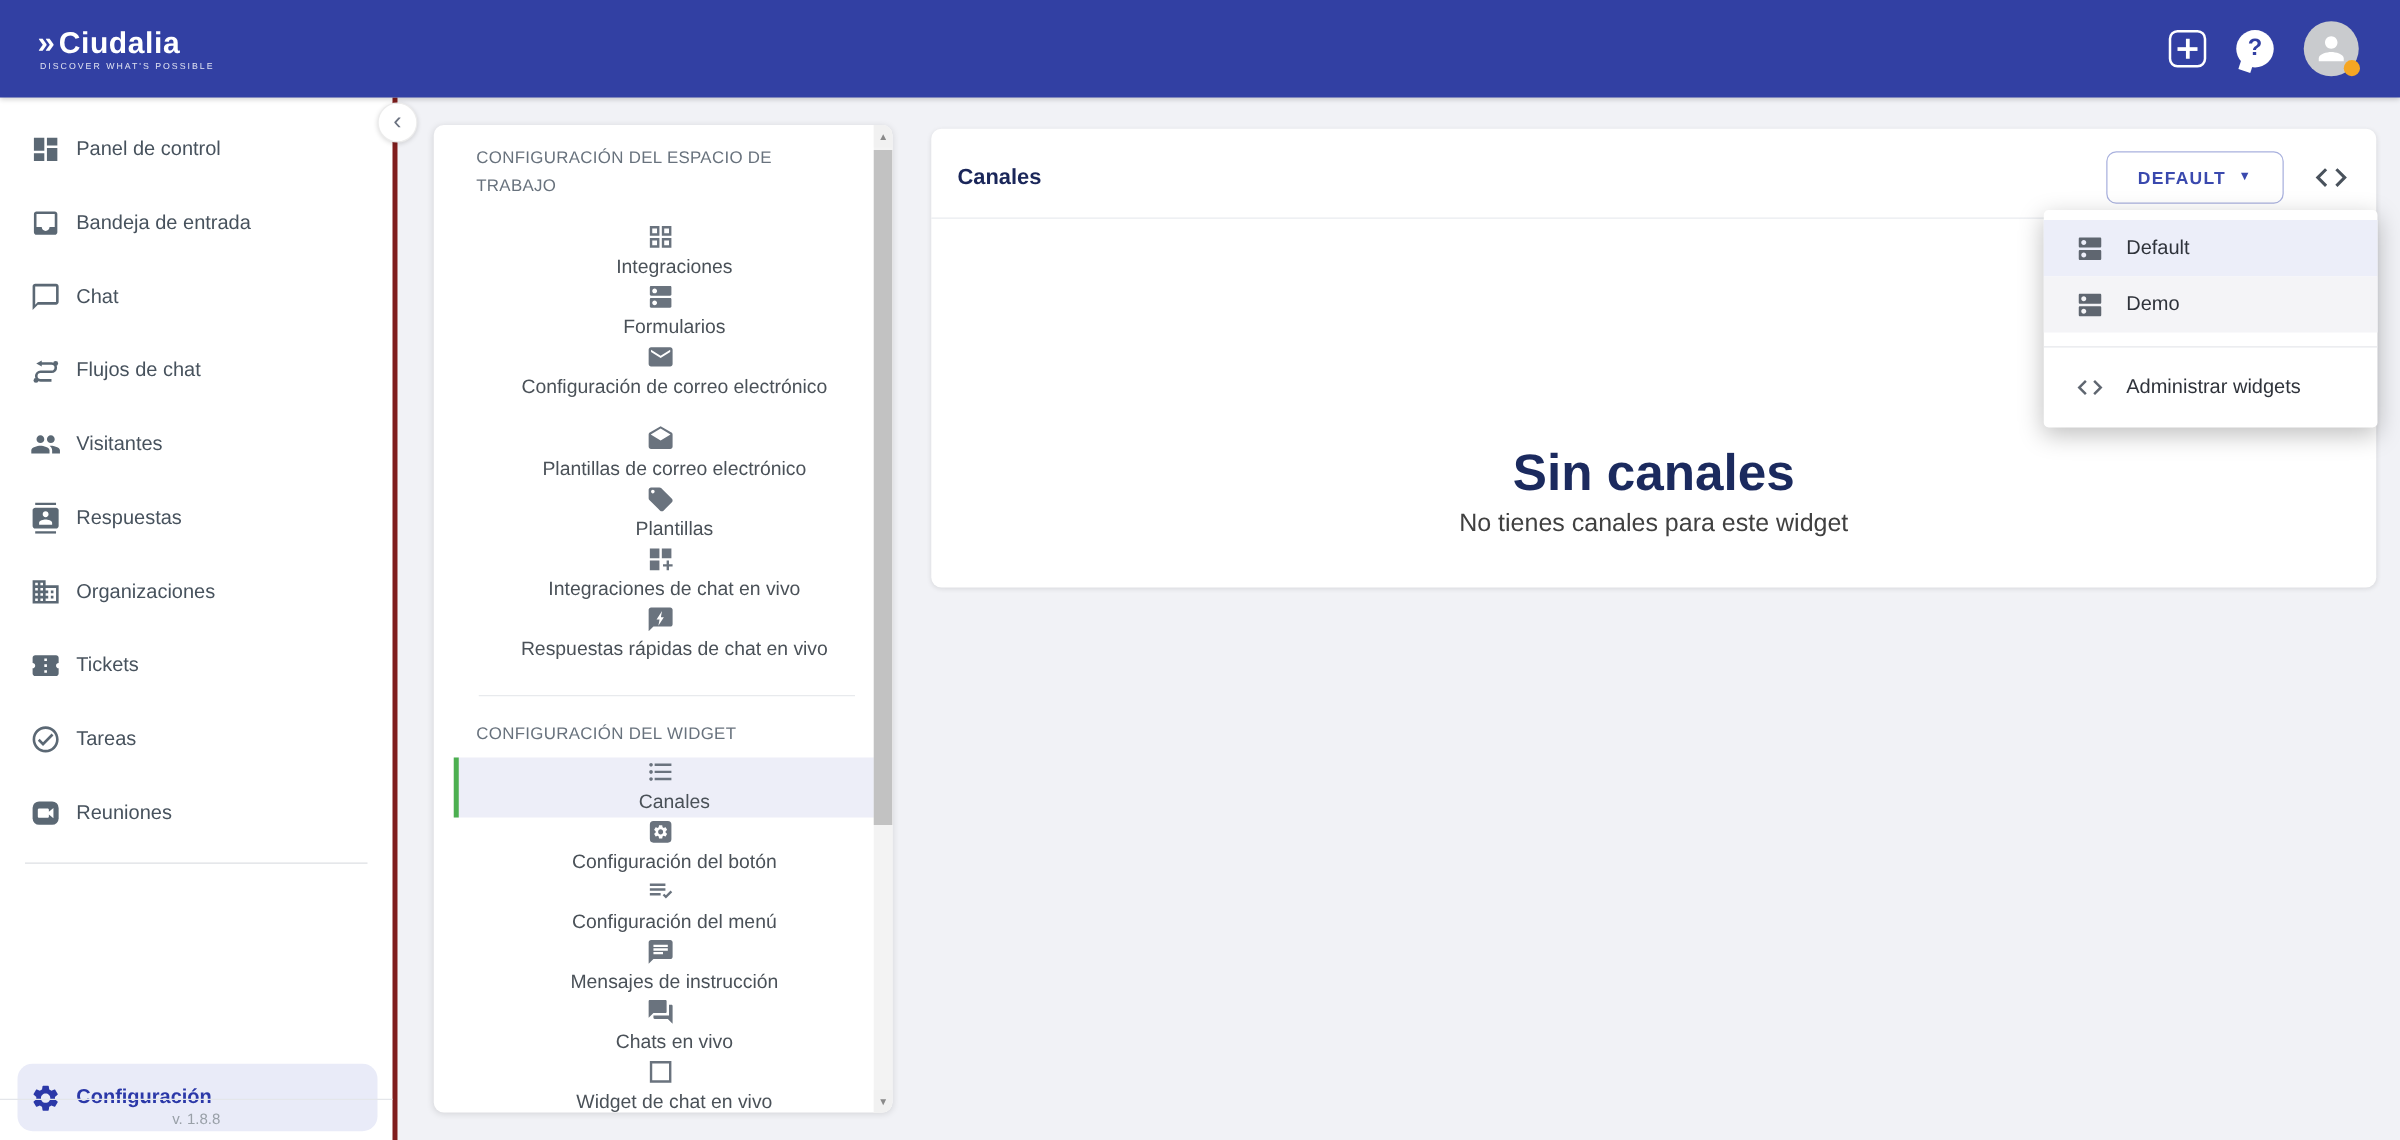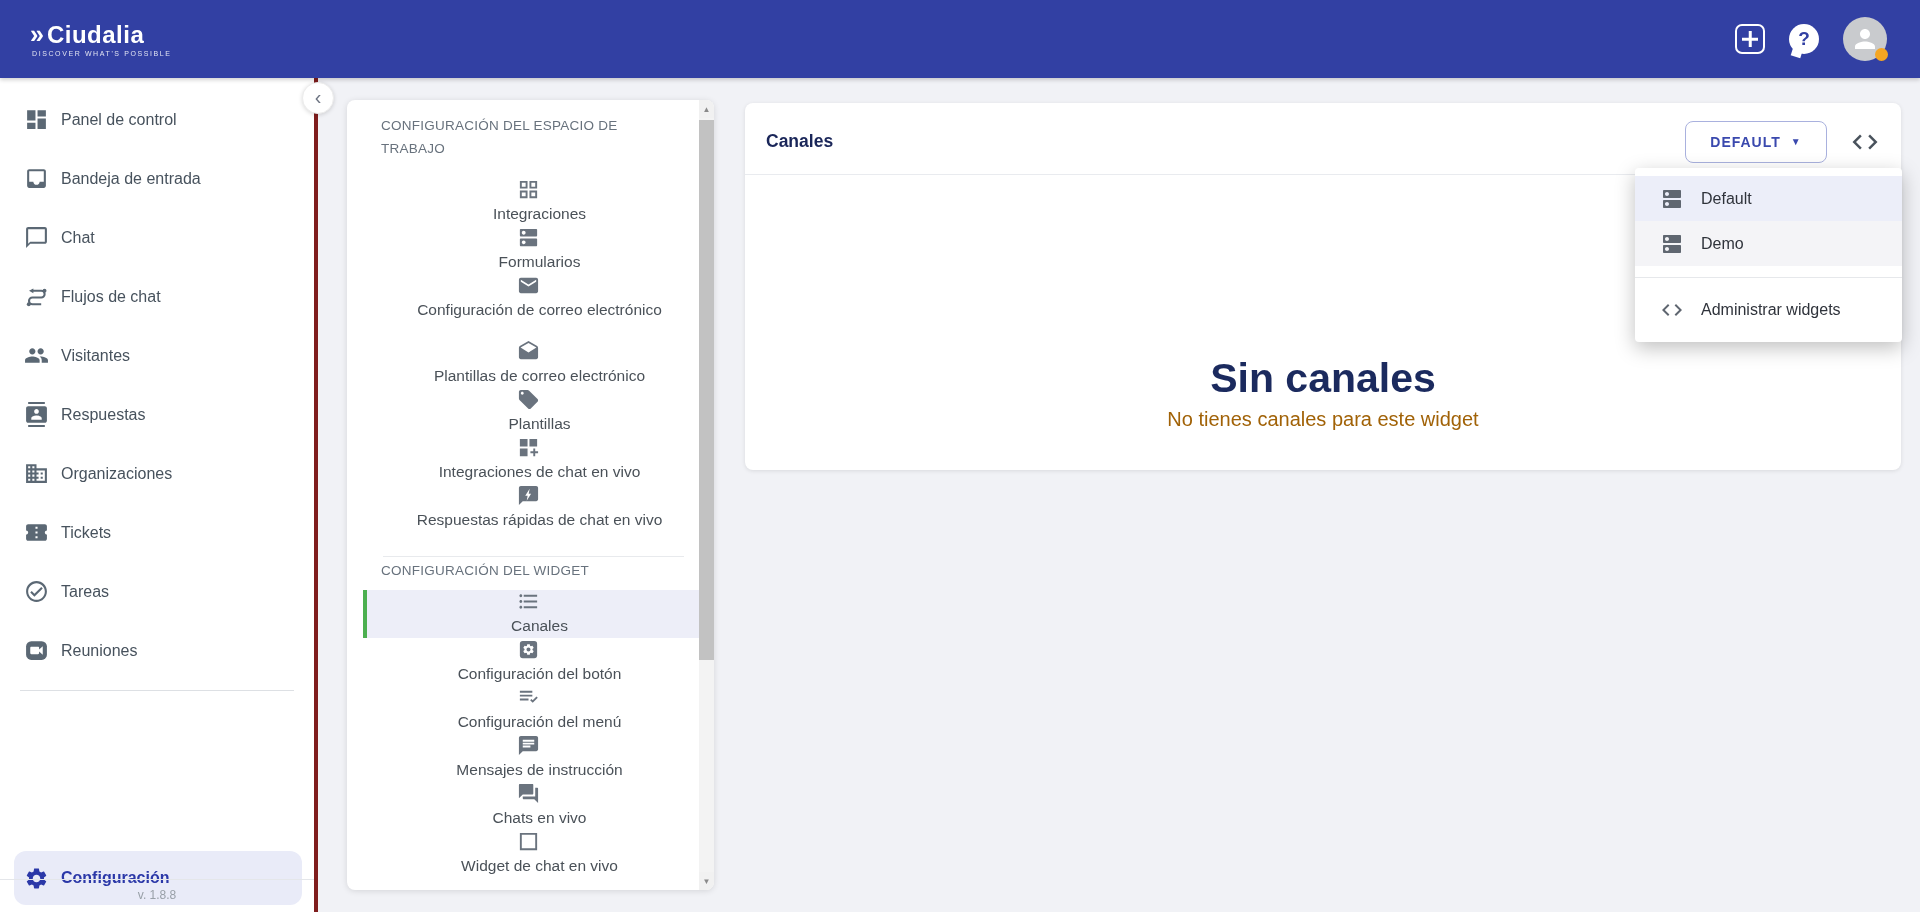--- a/index.html
+++ b/index.html
@@ -48,42 +48,42 @@
   .cfg-panel { position:absolute; left:347px; top:100px; width:367px; height:790px; background:#fff; border-radius:8px;
                box-shadow:0 1px 6px rgba(0,0,0,.12); overflow:hidden; z-index:5; }
   .cfg-content { padding:14px 16px 0 34px; }
   .cfg-header { font-size:13.5px; color:#68727D; letter-spacing:.25px; line-height:23px; max-width:250px; margin-bottom:18px; }
   .cfg-item { min-height:46px; display:flex; align-items:center; cursor:pointer;flex-direction:column; }
   .cfg-item.two { min-height:66px; }
   .cfg-item .ic { width:23px; height:23px; color:#6A737E; margin-right:22px; flex:none; }
   .cfg-item .lbl { font-size:15.5px; color:#4A5158; line-height:25px; max-width:272px; }
   .cfg-item.selected { background:#EDEEF8; border-left:4px solid #4CAF50; margin-left:-18px; padding-left:14px; margin-right:-16px; padding-right:16px; }
   .cfg-divider { border-top:1px solid #E8EAED; margin:6px 14px 0 2px; }
-  .cfg-header2 { font-size:13.5px; color:#68727D; letter-spacing:.25px; line-height:23px; margin:2px 0 8px 0; }
+  .cfg-header2 { font-size:13.5px; color:#68727D; letter-spacing:.25px; line-height:23px; margin:18px 0 8px 0; }
   .panel-scrollbar { position:absolute; right:0; top:0; bottom:0; width:15px; background:#F3F3F3; cursor:pointer; }
   .sb-arrow { position:absolute; left:0; width:15px; height:18px; display:flex; align-items:center; justify-content:center;
               color:#8A8A8A; font-size:8px; background:#F1F1F1; }
   .sb-up { top:0; } .sb-down { bottom:0; }
   .sb-thumb { position:absolute; left:0; top:20px; width:15px; height:540px; background:#C2C2C2; }
 
   
   .card { position:absolute; left:745px; top:103px; width:1156px; height:367px; background:#fff; border-radius:8px;
           box-shadow:0 1px 4px rgba(0,0,0,.10); }
   .card-header { height:72px; display:flex; align-items:center; justify-content:space-between; padding:0 21px;
                  border-bottom:1px solid #E9EBEF; }
   .card-title { font-size:17.5px; font-weight:bold; color:#1A2659; margin-top:6px; }
   .header-right { display:flex; align-items:center; gap:23px; margin-top:6px; }
   .widget-select-btn { height:42px; min-width:142px; background:#fff; border:1px solid #A9B1DE; border-radius:8px;
                        display:flex; align-items:center; justify-content:center; cursor:pointer;
                        font-size:14px; font-weight:bold; letter-spacing:1px; color:#3A49AE; padding:0 14px; }
   .widget-select-btn .caret { font-size:10px; margin-left:10px; }
   .code-btn { width:30px; height:30px; color:#49525C; cursor:pointer; }
   .empty-title { position:absolute; left:0; right:0; top:251px; text-align:center; font-size:41px; line-height:48px;
                  font-weight:bold; color:#1B2A5E; }
-  .empty-sub { position:absolute; left:0; right:0; top:303px; text-align:center; font-size:20px; line-height:26px; color:#a16207; }
+  .empty-sub { position:absolute; left:0; right:0; top:303px; text-align:center; font-size:20px; line-height:26px; color:#404040; }
   .cta-btn { position:absolute; left:50%; top:362px; transform:translateX(-50%); height:48px; padding:0 26px;
              background:#3A47AB; border:none; border-radius:6px; box-shadow:0 2px 5px rgba(0,0,0,.25); cursor:pointer;
              display:flex; align-items:center; color:#fff; font-family:"Liberation Sans", sans-serif;
              font-size:15px; font-weight:bold; letter-spacing:.7px; white-space:nowrap; }
   .cta-btn .ic { width:22px; height:22px; margin-right:12px; color:#fff; }
 
   
   .widget-menu { position:absolute; left:1635px; top:168px; width:267px; background:#fff; border-radius:4px;
                  box-shadow:0 6px 20px rgba(0,0,0,.25); padding:8px 0 12px 0; z-index:50; }
   .menu-row { height:45px; display:flex; align-items:center; padding-left:25px; cursor:pointer; font-size:16px; color:#2F333B; }

